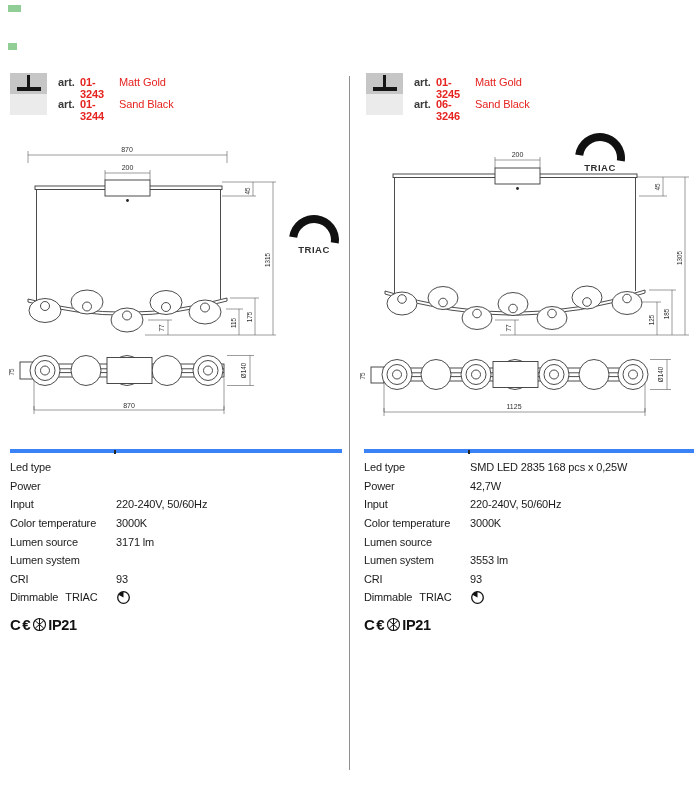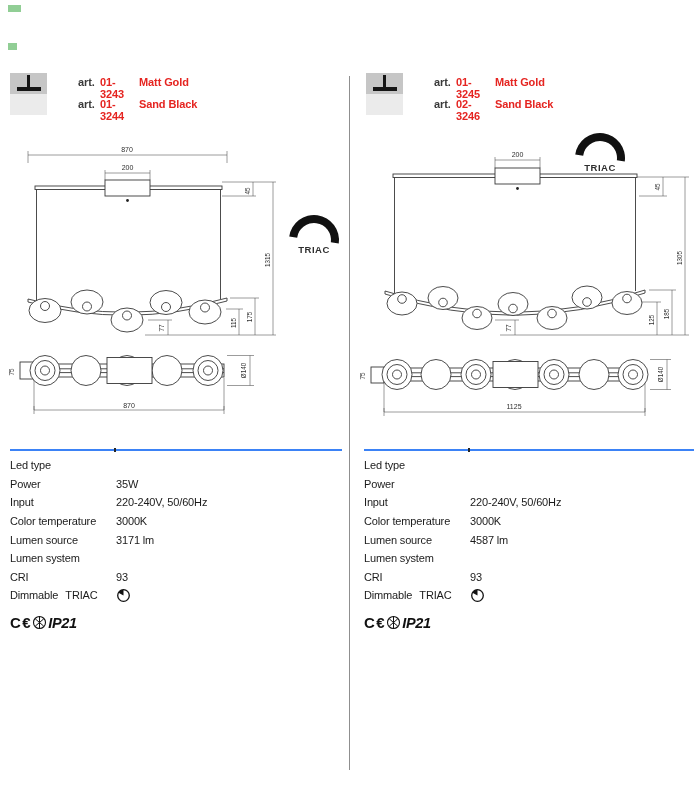--- a/index.html
+++ b/index.html
@@ -4,48 +4,48 @@
 <style>
   html,body { margin:0; padding:0; background:#ffffff; }
   .page {
     position:relative; width:700px; height:800px; background:#ffffff;
     font-family:"Liberation Sans", sans-serif; overflow:hidden; color:#1b1b1b;
   }
   .green-mark { position:absolute; background:#85c98a; opacity:.9; }
   .divider { position:absolute; left:349px; top:76px; width:1px; height:694px; background:#8f8f8f; }
 
   
-  .header { position:absolute; display:flex;gap:20px; }
+  .header { position:absolute; display:flex; }
   .mount-icon { width:37px; height:42px; position:relative; flex:0 0 auto; }
   .mount-icon .mi-top { position:absolute; left:0; top:0; width:37px; height:21px; background:#c6c6c6; }
   .mount-icon .mi-bottom { position:absolute; left:0; top:21px; width:37px; height:21px; background:#ebebeb; }
   .mount-icon .mi-stem { position:absolute; left:17px; top:2px; width:3px; height:13px; background:#151515; }
   .mount-icon .mi-bar { position:absolute; left:7px; top:14px; width:24px; height:4px; background:#151515; }
   .art-rows { margin-left:11px; margin-top:3px; }
   .art-row { display:flex; align-items:baseline; height:15px; margin-bottom:7px; font-size:11px; letter-spacing:-0.1px; }
   .art-label { width:22px; color:#3a3a3a; font-weight:700; }
   .art-code { width:39px; color:#e52420; font-weight:700; }
-  .art-finish { color:#e52420; font-weight:700; }
+  .art-finish { color:#e52420; font-weight:400; }
 
   
   .drawing { position:absolute; }
   svg text { font-family:"Liberation Sans", sans-serif; fill:#2f2f2f; }
 
   
-  .spec-table { position:absolute; border-top:2px solid #3b82f6; padding-top:5px; }
+  .spec-table { position:absolute; border-top:4px solid #3b82f6; padding-top:5px; }
   .spec-table .tick { position:absolute; left:104px; top:-3px; width:1.5px; height:4px; background:#262626; }
   .spec-row { display:flex; align-items:center; height:18.6px; font-size:11px; letter-spacing:-0.15px; }
   .spec-label { width:106px; flex:0 0 auto; }
   .spec-value { flex:1; }
   .dim-type { margin-left:7px; }
   .dial-icon { display:block; }
   .cert-row { display:flex; align-items:center; margin-top:9px; height:18px; }
   .ce-mark { font-size:15px; font-weight:600; letter-spacing:1.5px; color:#111; }
   .cert-icon { margin:0 1px 0 0; }
-  .ip-rating { font-size:14.5px; font-weight:700; letter-spacing:-0.3px; color:#111;font-style:italic; }
+  .ip-rating { font-size:14.5px; font-weight:700; letter-spacing:-0.3px; color:#111; }
 </style>
 </head>
 <body>
 
 <div class="page">
 
   <div class="green-mark" style="left:8px; top:5px; width:13px; height:7px;"></div>
   <div class="green-mark" style="left:8px; top:43px; width:9px; height:7px;"></div>
   <div class="divider"></div>
 
@@ -171,21 +171,20 @@
     <text x="121" y="59.5" text-anchor="middle" font-size="7">870</text>
   </svg>
 
   <div class="spec-table" style="left:10px; top:449px; width:332px;">
     <span class="tick"></span>
     <div class="spec-row">
       <span class="spec-label">Led type</span>
     </div>
     <div class="spec-row">
       <span class="spec-label">Power</span>
-      <span class="spec-value">35W</span>
     </div>
     <div class="spec-row">
       <span class="spec-label">Input</span>
       <span class="spec-value">220-240V, 50/60Hz</span>
     </div>
     <div class="spec-row">
       <span class="spec-label">Color temperature</span>
       <span class="spec-value">3000K</span>
     </div>
     <div class="spec-row">
@@ -228,21 +227,21 @@
         <div class="mi-bar"></div>
     </div>
     <div class="art-rows">
       <div class="art-row">
         <span class="art-label">art.</span>
         <span class="art-code">01-3245</span>
         <span class="art-finish">Matt Gold</span>
       </div>
       <div class="art-row">
         <span class="art-label">art.</span>
-        <span class="art-code">02-3246</span>
+        <span class="art-code">06-3246</span>
         <span class="art-finish">Sand Black</span>
       </div>
     </div>
   </div>
 
   <svg class="drawing" style="left:355px; top:130px;" width="345" height="218" viewBox="0 0 345 218">
     <g stroke="#4a4a4a" stroke-width="0.55" fill="none">
 
       <line x1="140" y1="30" x2="185" y2="30"></line>
         <line x1="140" y1="27" x2="140" y2="38"></line>
@@ -340,38 +339,40 @@
       <text x="10" y="28" text-anchor="middle" transform="rotate(-90 10 28)">75</text>
       <text x="308" y="26.5" text-anchor="middle" transform="rotate(-90 308 26.5)">Ø140</text>
     </g>
     <text x="159" y="61" text-anchor="middle" font-size="7">1125</text>
   </svg>
 
   <div class="spec-table" style="left:364px; top:449px; width:330px;">
     <span class="tick"></span>
     <div class="spec-row">
       <span class="spec-label">Led type</span>
+      <span class="spec-value">SMD LED 2835 168 pcs x 0,25W</span>
     </div>
     <div class="spec-row">
       <span class="spec-label">Power</span>
+      <span class="spec-value">42,7W</span>
     </div>
     <div class="spec-row">
       <span class="spec-label">Input</span>
       <span class="spec-value">220-240V, 50/60Hz</span>
     </div>
     <div class="spec-row">
       <span class="spec-label">Color temperature</span>
       <span class="spec-value">3000K</span>
     </div>
     <div class="spec-row">
       <span class="spec-label">Lumen source</span>
-      <span class="spec-value">4587 lm</span>
     </div>
     <div class="spec-row">
       <span class="spec-label">Lumen system</span>
+      <span class="spec-value">3553 lm</span>
     </div>
     <div class="spec-row">
       <span class="spec-label">CRI</span>
       <span class="spec-value">93</span>
     </div>
     <div class="spec-row">
       <span class="spec-label"><span>Dimmable</span><span class="dim-type">TRIAC</span></span>
       <span class="spec-value">
         <svg class="dial-icon" width="15" height="15" viewBox="0 0 15 15">
           <circle cx="7.5" cy="7.5" r="5.8" fill="#ffffff" stroke="#111" stroke-width="1.3"></circle>

